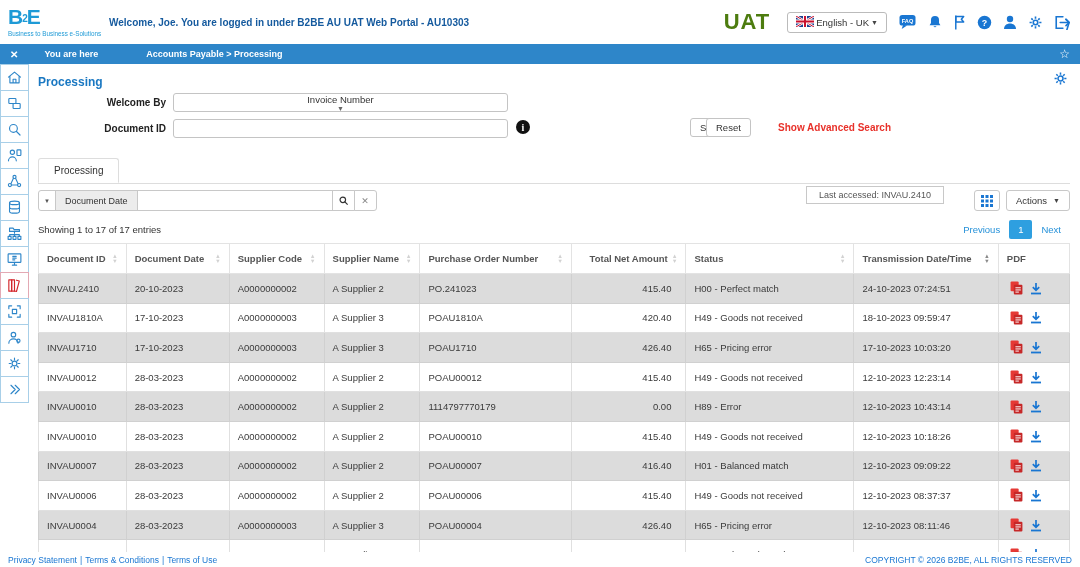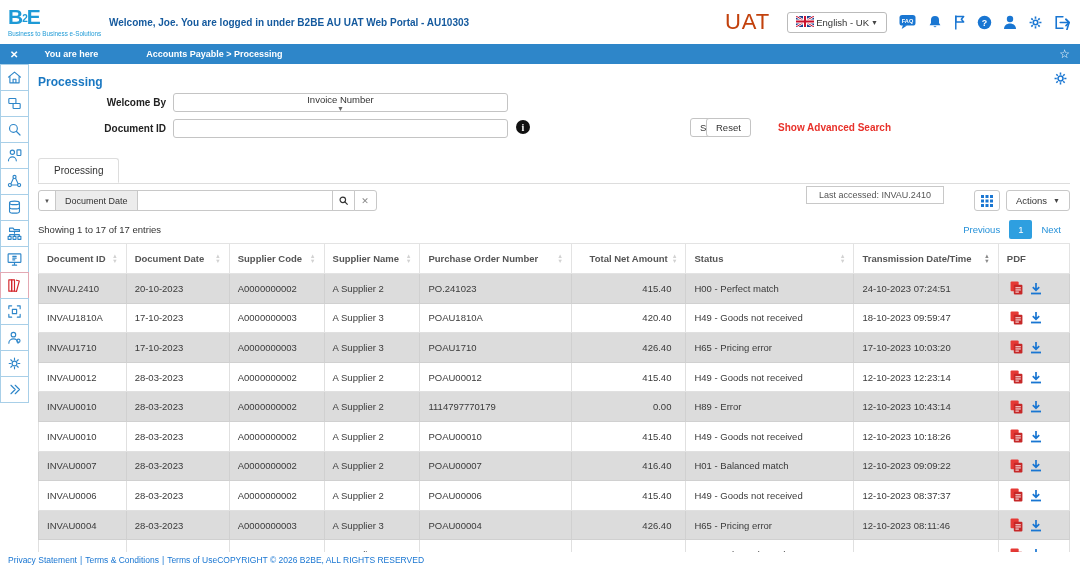--- a/index.html
+++ b/index.html
@@ -9,21 +9,21 @@
   .app { position:relative; width:1080px; height:567px; background:#fff; overflow:hidden; margin:0 auto; }
 
   
   .topbar { height:44px; display:flex; align-items:center; padding:0 10px 0 8px; background:#fff; }
   .logo-block { width:95px; }
   .logo { font-size:21px; font-weight:800; color:#1e9ad6; letter-spacing:-1px; line-height:20px; }
   .logo .two { font-size:10px; vertical-align:2px; font-weight:800; }
   .tagline { font-size:6.3px; color:#1e9ad6; white-space:nowrap; margin-top:1px; }
   .welcome { font-size:10px; color:#155a9e; font-weight:700; margin-left:6px; }
   .topbar-right { margin-left:auto; display:flex; align-items:center; gap:11px; }
-  .uat { color:#c2410c; font-size:22px; font-weight:400; letter-spacing:1px; margin-right:6px; }
+  .uat { color:#4d7c0f; font-size:22px; font-weight:700; letter-spacing:1px; margin-right:6px; }
   .lang-box { display:flex; align-items:center; gap:2px; border:1px solid #bbb; border-radius:3px; background:#fff; padding:3px 8px; font-size:9.5px; color:#333; cursor:pointer; }
   .lang-caret { font-size:7px; color:#444; }
   .tico { display:inline-flex; align-items:center; cursor:pointer; }
 
   
   .crumbbar { height:20px; background:#2e86c9; display:flex; align-items:center; color:#fff; font-size:9px; font-weight:700; padding:0 10px; }
   .crumb-x { cursor:pointer; font-size:10px; margin-right:26px; }
   .crumb-path { margin-left:48px; }
   .crumb-star { margin-left:auto; font-size:12px; font-weight:400; cursor:pointer; }
 
@@ -93,21 +93,21 @@
   .sort.sorted { color:#8a8a8a; }
   .sort i { font-style:normal; }
   td { border:1px solid #e0e0e0; padding:0 8px; height:29.6px; font-size:9.5px; color:#3a3a3a; white-space:nowrap; overflow:hidden; }
   tr.odd td { background:#dcdcdc; border-color:#d0d0d0; }
   td.num { text-align:right; padding-right:14px; }
   td.pdf-cell { padding-left:11px; }
   .pdf-icons { display:flex; gap:7px; align-items:center; }
   .pdf-icons span { display:inline-flex; cursor:pointer; }
 
   
-  .footer { position:absolute; left:0; right:0; bottom:0; height:15px; background:#fff; display:flex; align-items:center; padding:0 8px; font-size:8.5px; }
+  .footer { position:absolute; left:0; right:0; bottom:0; height:15px; background:#fff; display:flex; justify-content:space-between; align-items:center; padding:0 8px; font-size:8.5px; }
   .footer a { color:#1976d2; text-decoration:none; cursor:pointer; }
   .footer .sep { color:#1976d2; margin:0 3px; }
   .copyright { color:#1976d2; }
 </style>
 </head>
 <body>
 
 <div class="app">
 
   <header class="topbar">

